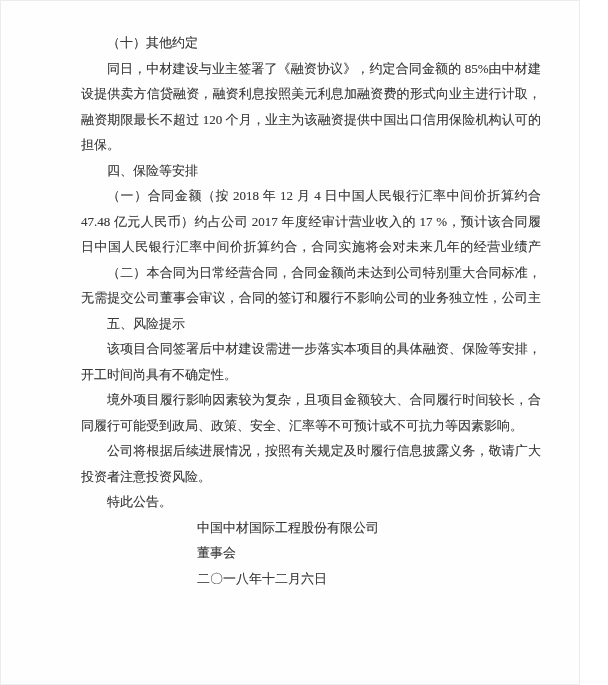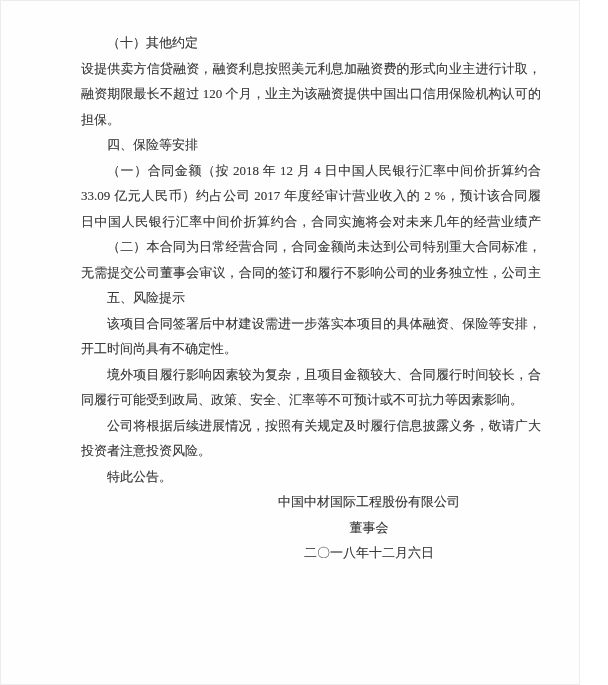--- a/index.html
+++ b/index.html
@@ -28,35 +28,36 @@
     text-align: left;
     letter-spacing: 0;
   }
   .indent { text-indent: 26px; }
   .fill {
     text-align: justify;
     text-align-last: justify;
   }
   .sig {
     margin-left: 116px;
-    text-align: center;
+    text-align: left;
   }
 </style>
 </head>
 <body>
 
 <div class="page">
   <div class="doc-body">
     <div class="line indent">（十）其他约定</div>
+    <div class="line indent fill">同日，中材建设与业主签署了《融资协议》，约定合同金额的 85%由中材建</div>
     <div class="line fill">设提供卖方信贷融资，融资利息按照美元利息加融资费的形式向业主进行计取，</div>
     <div class="line fill">融资期限最长不超过 120 个月，业主为该融资提供中国出口信用保险机构认可的</div>
     <div class="line">担保。</div>
     <div class="line indent">四、保险等安排</div>
     <div class="line indent fill">（一）合同金额（按 2018 年 12 月 4 日中国人民银行汇率中间价折算约合</div>
-    <div class="line fill">33.09 亿元人民币）约占公司 2017 年度经审计营业收入的 2 %，预计该合同履</div>
+    <div class="line fill">47.48 亿元人民币）约占公司 2017 年度经审计营业收入的 17 %，预计该合同履</div>
     <div class="line fill">日中国人民银行汇率中间价折算约合，合同实施将会对未来几年的经营业绩产</div>
     <div class="line indent fill">（二）本合同为日常经营合同，合同金额尚未达到公司特别重大合同标准，</div>
     <div class="line fill">无需提交公司董事会审议，合同的签订和履行不影响公司的业务独立性，公司主</div>
     <div class="line indent">五、风险提示</div>
     <div class="line indent fill">该项目合同签署后中材建设需进一步落实本项目的具体融资、保险等安排，</div>
     <div class="line">开工时间尚具有不确定性。</div>
     <div class="line indent fill">境外项目履行影响因素较为复杂，且项目金额较大、合同履行时间较长，合</div>
     <div class="line">同履行可能受到政局、政策、安全、汇率等不可预计或不可抗力等因素影响。</div>
     <div class="line indent fill">公司将根据后续进展情况，按照有关规定及时履行信息披露义务，敬请广大</div>
     <div class="line">投资者注意投资风险。</div>

